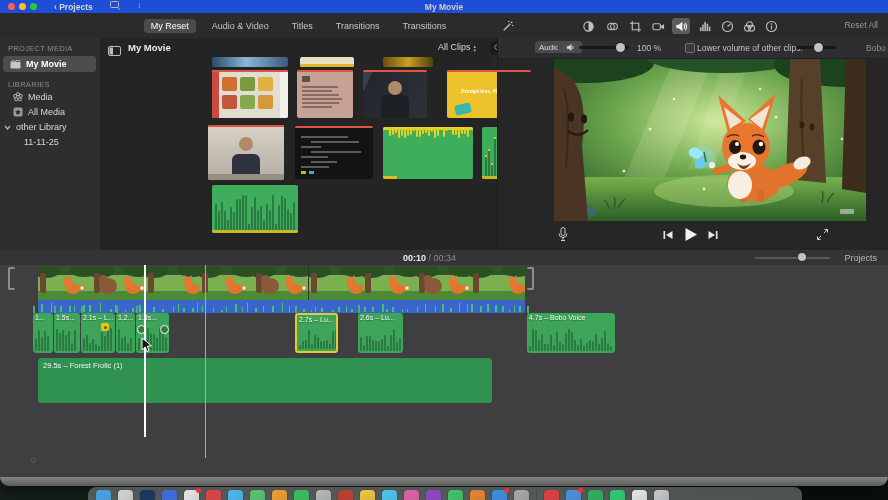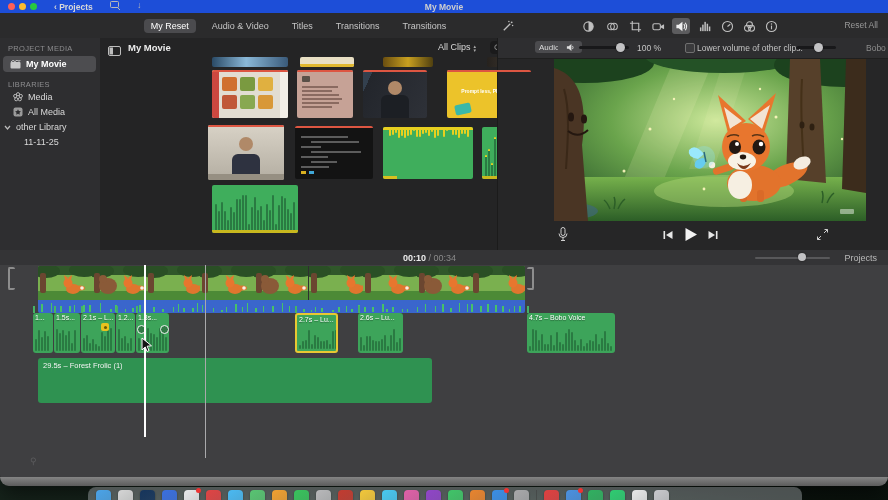--- a/index.html
+++ b/index.html
@@ -891,21 +891,21 @@
           <i style="position: absolute; left: 62px; width: 2px; height: 11.2801px; bottom: 2px; background: rgb(42, 122, 66); border-radius: 1px;"></i>
           <i style="position: absolute; left: 65px; width: 2px; height: 9.99265px; bottom: 2px; background: rgb(42, 122, 66); border-radius: 1px;"></i>
           <i style="position: absolute; left: 68px; width: 2px; height: 16.6738px; bottom: 2px; background: rgb(42, 122, 66); border-radius: 1px;"></i>
           <i style="position: absolute; left: 71px; width: 2px; height: 7.34563px; bottom: 2px; background: rgb(42, 122, 66); border-radius: 1px;"></i>
           <i style="position: absolute; left: 74px; width: 2px; height: 13.4971px; bottom: 2px; background: rgb(42, 122, 66); border-radius: 1px;"></i>
           <i style="position: absolute; left: 77px; width: 2px; height: 20.1638px; bottom: 2px; background: rgb(42, 122, 66); border-radius: 1px;"></i>
           <i style="position: absolute; left: 80px; width: 2px; height: 7.52787px; bottom: 2px; background: rgb(42, 122, 66); border-radius: 1px;"></i>
           <i style="position: absolute; left: 83px; width: 2px; height: 4.99825px; bottom: 2px; background: rgb(42, 122, 66); border-radius: 1px;"></i>
         </div>
       </div>
-    <div class="musicclip" id="musicClip" style="left: 38px; width: 394px;">
+    <div class="musicclip" id="musicClip" style="left: 38px; width: 454px;">
       <span class="lbl">29.5s – Forest Frolic (1)</span>
     </div>
     <span class="playhead" style="left:144px;height:172px"></span>
     <span class="skimline" style="left:205px;height:193px"></span>
     <span class="ghost-icon">⚲</span>
     <svg class="cursor" style="left:141px;top:72px" width="12" height="16" viewBox="0 0 12 16">
       <path d="M1 1 L1 13 L4.2 10 L6 14.5 L8 13.6 L6.2 9.2 L10.5 8.8 Z" fill="#141414" stroke="#fff" stroke-width="1"></path>
     </svg>
   </div>
 

